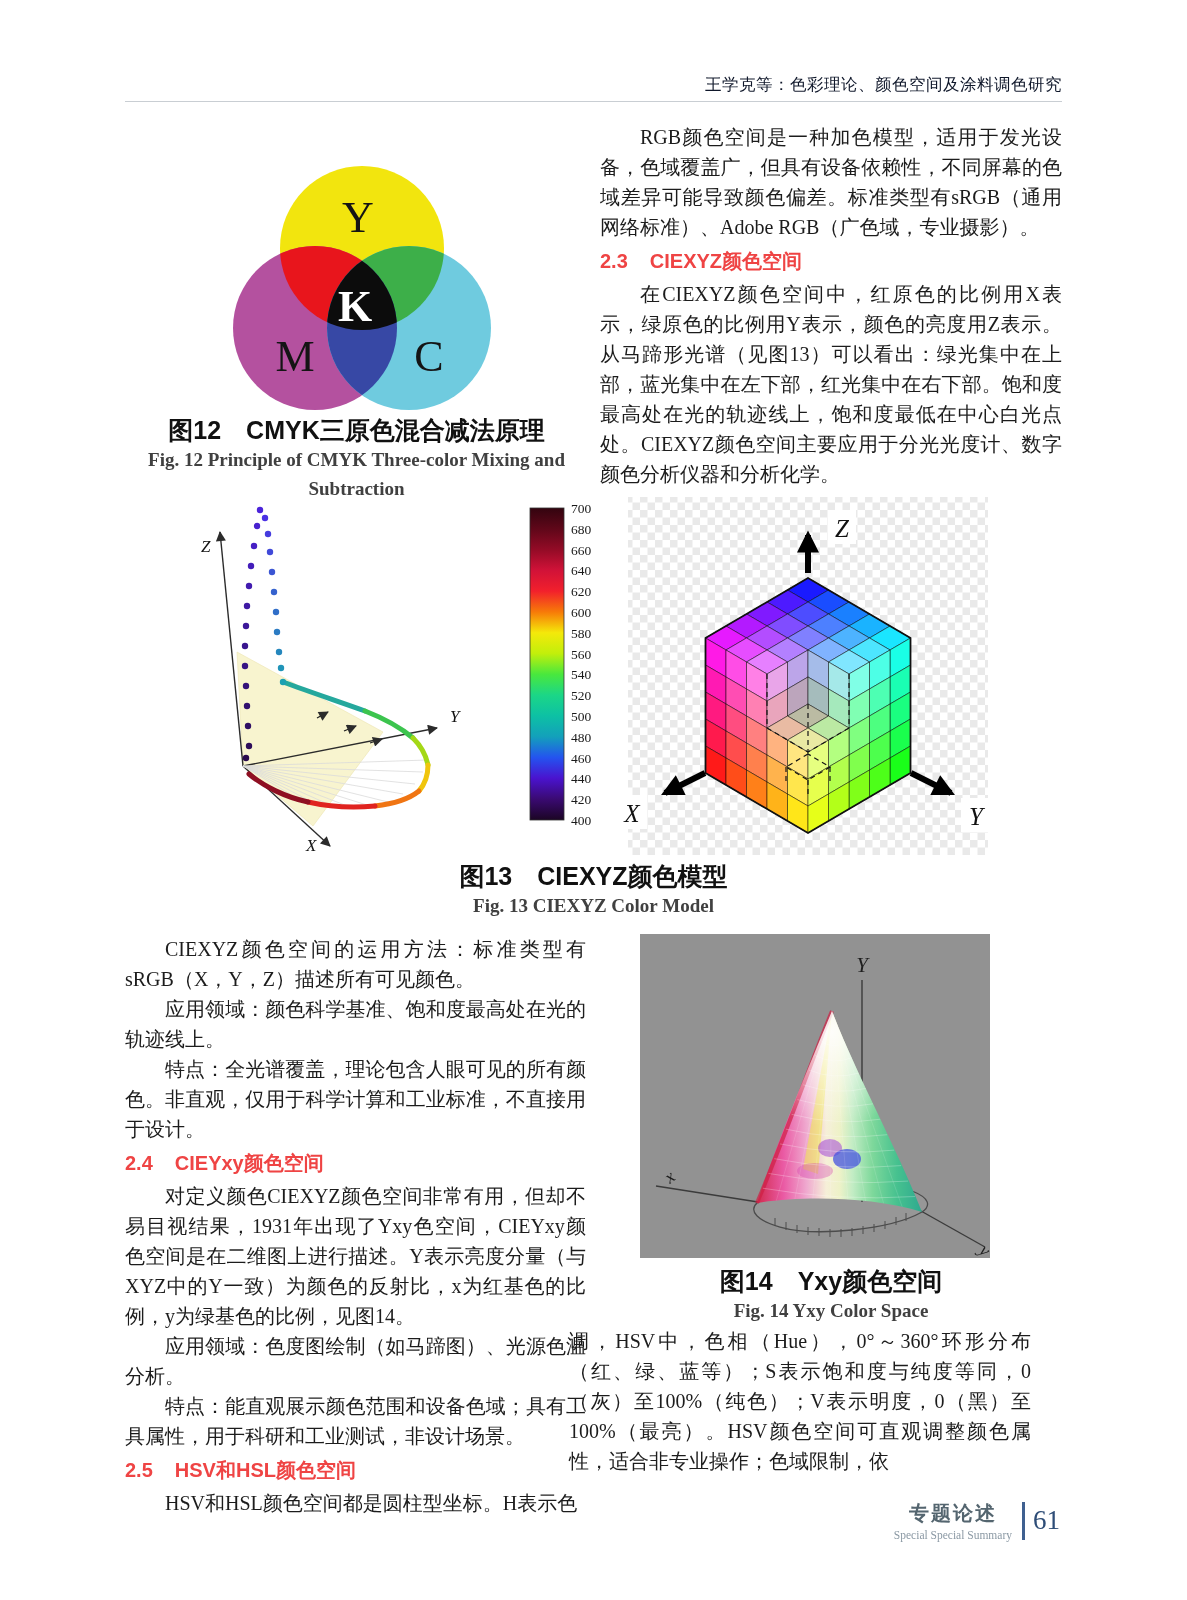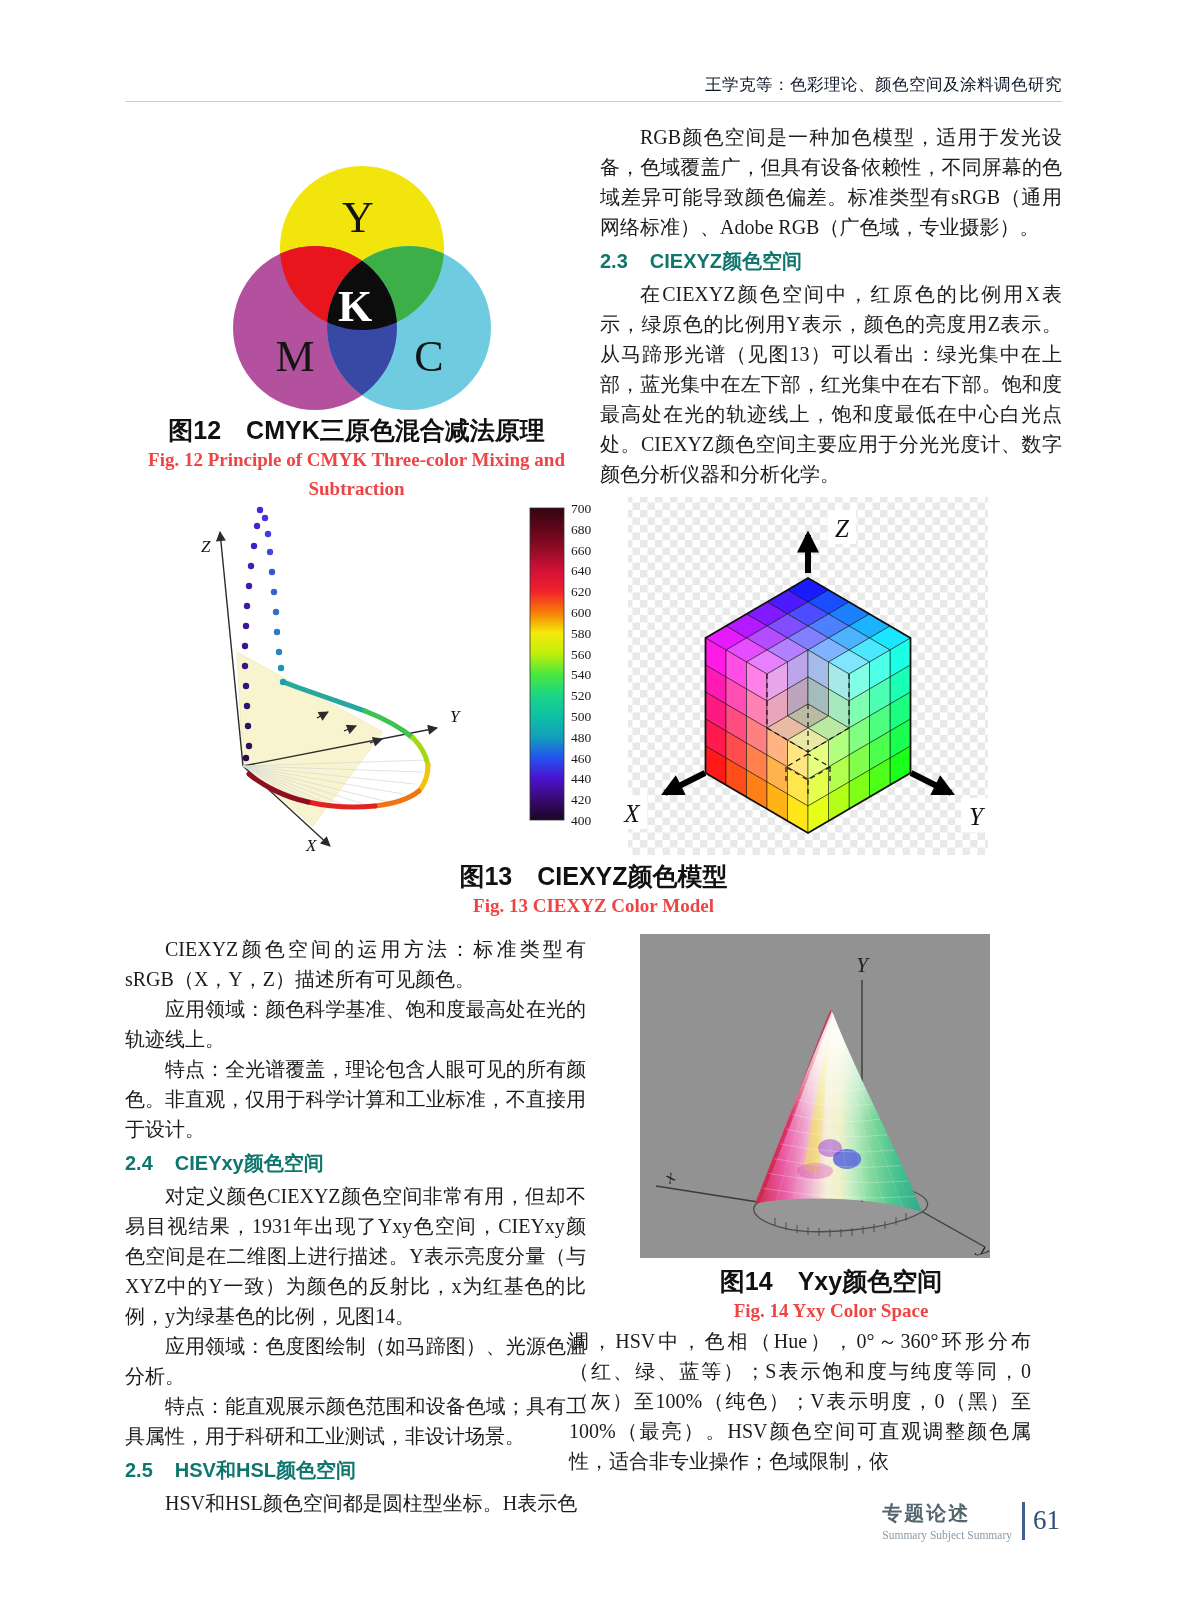--- a/index.html
+++ b/index.html
@@ -11,35 +11,35 @@
     font-family:"Liberation Sans","DejaVu Sans",sans-serif;
     font-size:16.5px;color:#0f172a;letter-spacing:.5px;}
   .head-rule{top:101px;left:125px;width:937px;height:1px;background:#c9ced3;}
   
   .col{font-size:20px;line-height:30px;text-align:justify;}
   .col p{margin:0;text-indent:2em;}
   .col p.no-indent{text-indent:0;}
   .col-right-top{top:122px;left:600px;width:462px;}
   .col-left-2{top:934px;left:125px;width:461px;}
   .col-right-2{top:1326px;left:569px;width:462px;}
-  .sec-h{display:flex;gap:22px;color:#0f766e;font-family:"Liberation Sans","DejaVu Sans",sans-serif;
+  .sec-h{display:flex;gap:22px;color:#ef4444;font-family:"Liberation Sans","DejaVu Sans",sans-serif;
     font-weight:700;font-size:20px;line-height:30px;margin:4px 0 3px;text-indent:0;}
   
   .cap{text-align:center;}
   .capzh{font-family:"Liberation Sans","DejaVu Sans",sans-serif;font-weight:700;
     font-size:25px;color:#111;line-height:30px;}
   .capen{font-family:"Liberation Serif","DejaVu Serif",serif;font-weight:700;
-    font-size:19px;color:#ef4444;line-height:29px;}
+    font-size:19px;color:#404040;line-height:29px;}
   .cap-fig12{top:415px;left:125px;width:463px;}
   .cap-fig13{top:861px;left:125px;width:937px;}
   .cap-fig14{top:1266px;left:600px;width:462px;}
   
   .footer{top:1500px;left:820px;width:240px;display:flex;align-items:center;justify-content:flex-end;}
   .f-zh{font-family:"Liberation Sans","DejaVu Sans",sans-serif;font-weight:700;
-    font-size:20px;color:#54656f;letter-spacing:2px;text-align:left;}
+    font-size:20px;color:#54656f;letter-spacing:2px;text-align:center;}
   .f-en{font-family:"Liberation Serif","DejaVu Serif",serif;font-size:11.5px;
     color:#8b99a4;margin-top:2px;text-align:right;}
   .f-bar{width:3px;height:38px;background:#3f6090;margin:0 8px 0 10px;}
   .f-num{font-family:"Liberation Serif","DejaVu Serif",serif;font-size:27px;color:#2e4d77;text-align:center;}
   svg text{font-family:"Liberation Serif","DejaVu Serif",serif;}
 </style>
 </head>
 <body>
 
 <div class="abs running-head">王学克等：色彩理论、颜色空间及涂料调色研究</div>
@@ -406,17 +406,17 @@
   <div class="capen">Fig. 14  Yxy Color Space</div>
 </div>
 
 <div class="abs col col-right-2">
   <p class="no-indent">调，HSV中，色相（Hue），0°～360°环形分布（红、绿、蓝等）；S表示饱和度与纯度等同，0（灰）至100%（纯色）；V表示明度，0（黑）至100%（最亮）。HSV颜色空间可直观调整颜色属性，适合非专业操作；色域限制，依</p>
 </div>
 
 <div class="abs footer">
   <div class="footer-labels">
     <div class="f-zh">专题论述</div>
-    <div class="f-en">Summary Subject Summary</div>
+    <div class="f-en">Special Special Summary</div>
   </div>
   <div class="f-bar"></div>
   <div class="f-num">61</div>
 </div>
 
 </body></html>

